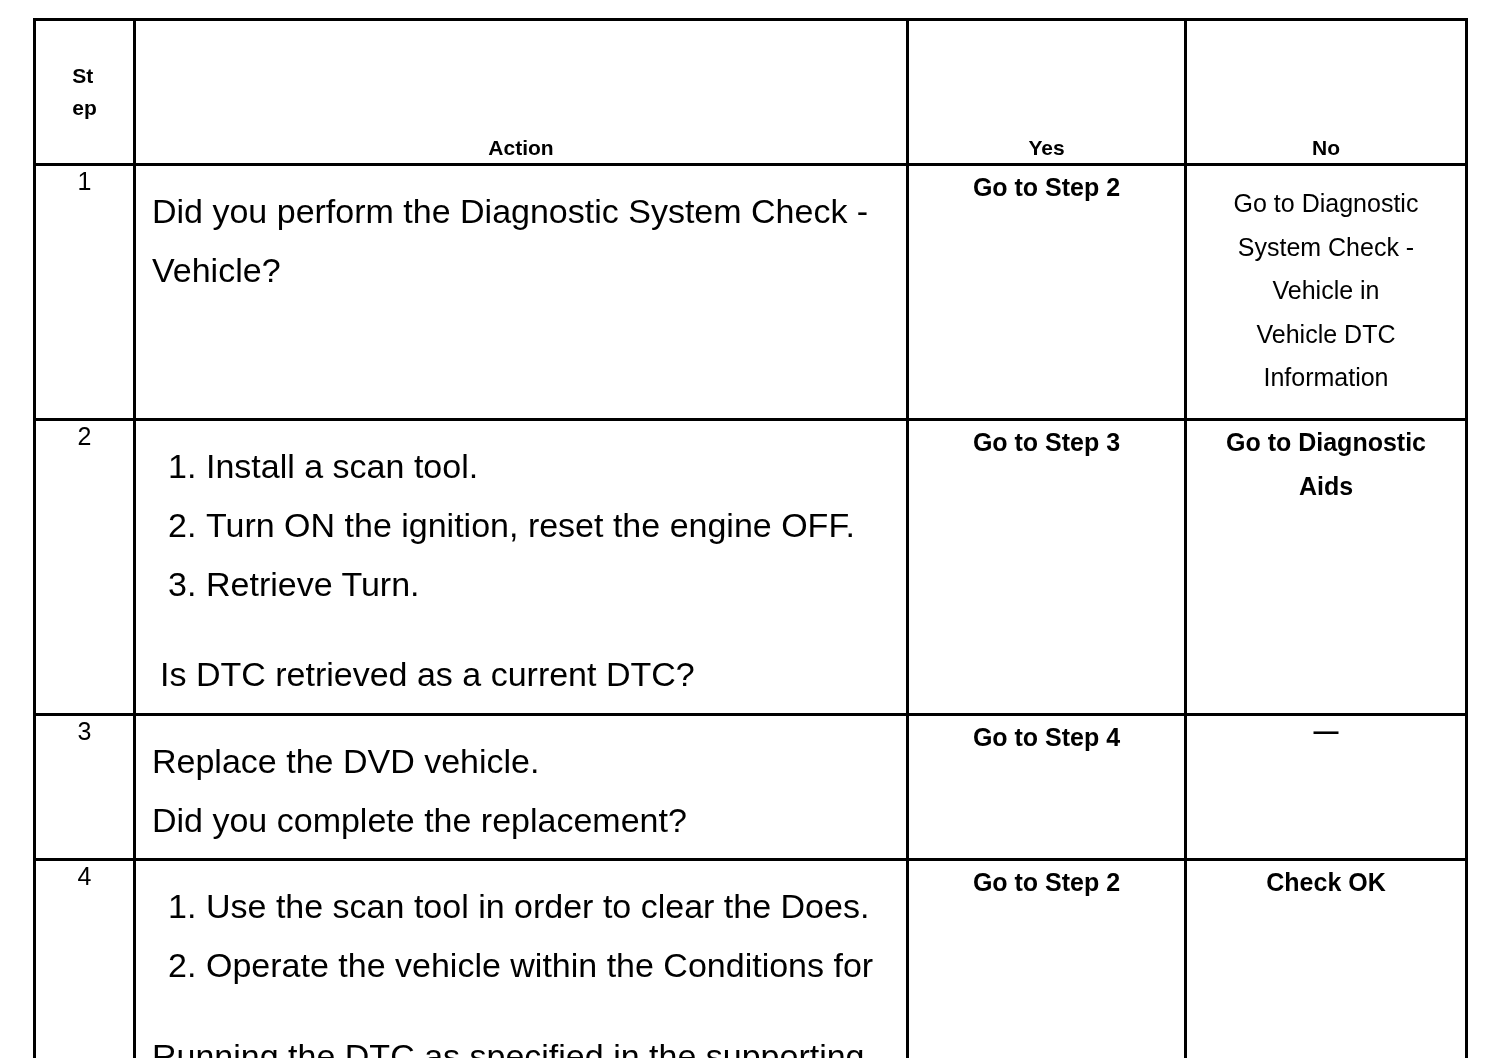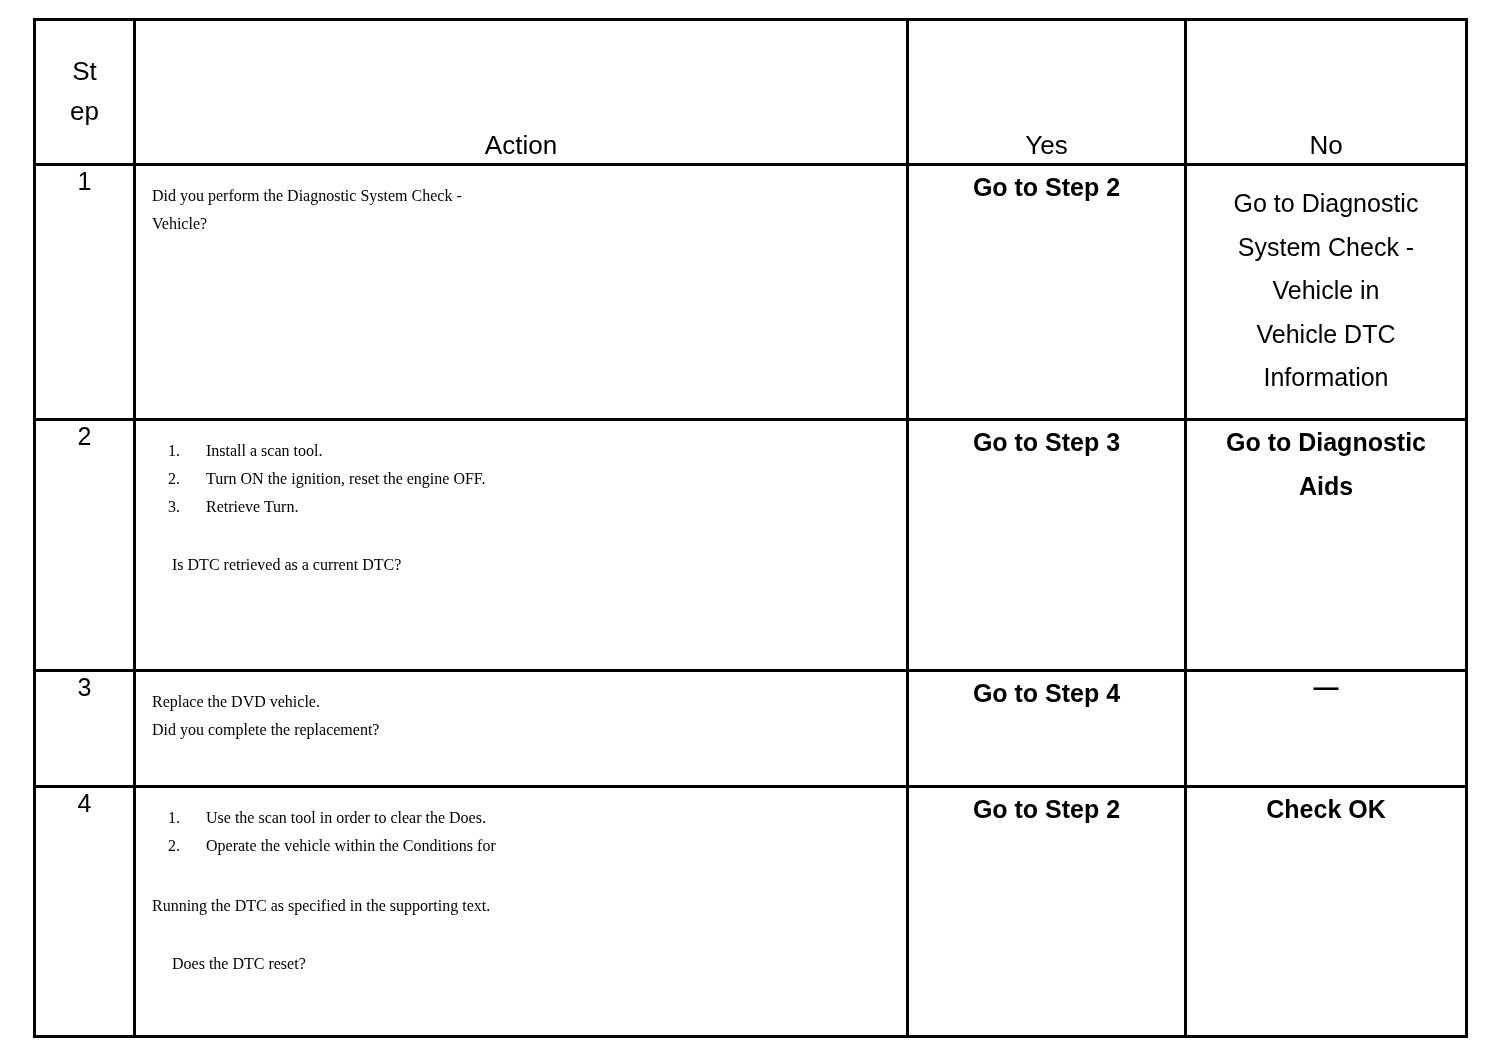--- a/index.html
+++ b/index.html
@@ -55,24 +55,23 @@
     display: flex;
     align-items: flex-end;
     justify-content: center;
   }
   .head-cell.step-head {
     align-items: center;
     padding-bottom: 0;
     padding-top: 0;
   }
   .head-text {
-    font-size: 26px;
-    font-weight: normal;
+    font-size: 21px;
+    font-weight: bold;
     line-height: 1.36;
-    text-align: center;
     letter-spacing: 0px;
   }
   .head-text.stacked {
     line-height: 1.52;
   }
 
   
   .step-cell {
     box-sizing: border-box;
     display: flex;
@@ -87,40 +86,38 @@
     text-align: center;
   }
 
   
   .action-cell {
     box-sizing: border-box;
     padding: 16px 14px 8px 16px;
     height: 100%;
   }
   .action-line {
-    font-size: 16px;
+    font-size: 34px;
     line-height: 1.74;
     white-space: pre-wrap;
-    font-family: Liberation Serif, serif;
   }
   .action-line.numbered {
     padding-left: 16px;
     text-indent: 0;
   }
   .action-line .num {
     display: inline-block;
     width: 38px;
   }
   .action-line.cont {
     padding-left: 0px;
     margin-top: 32px;
   }
   .action-line.question {
     padding-left: 8px;
-    margin-left: 12px;
   }
   .spacer-line {
     height: 31px;
   }
 
   
   .rc-cell {
     box-sizing: border-box;
     display: flex;
     justify-content: center;

